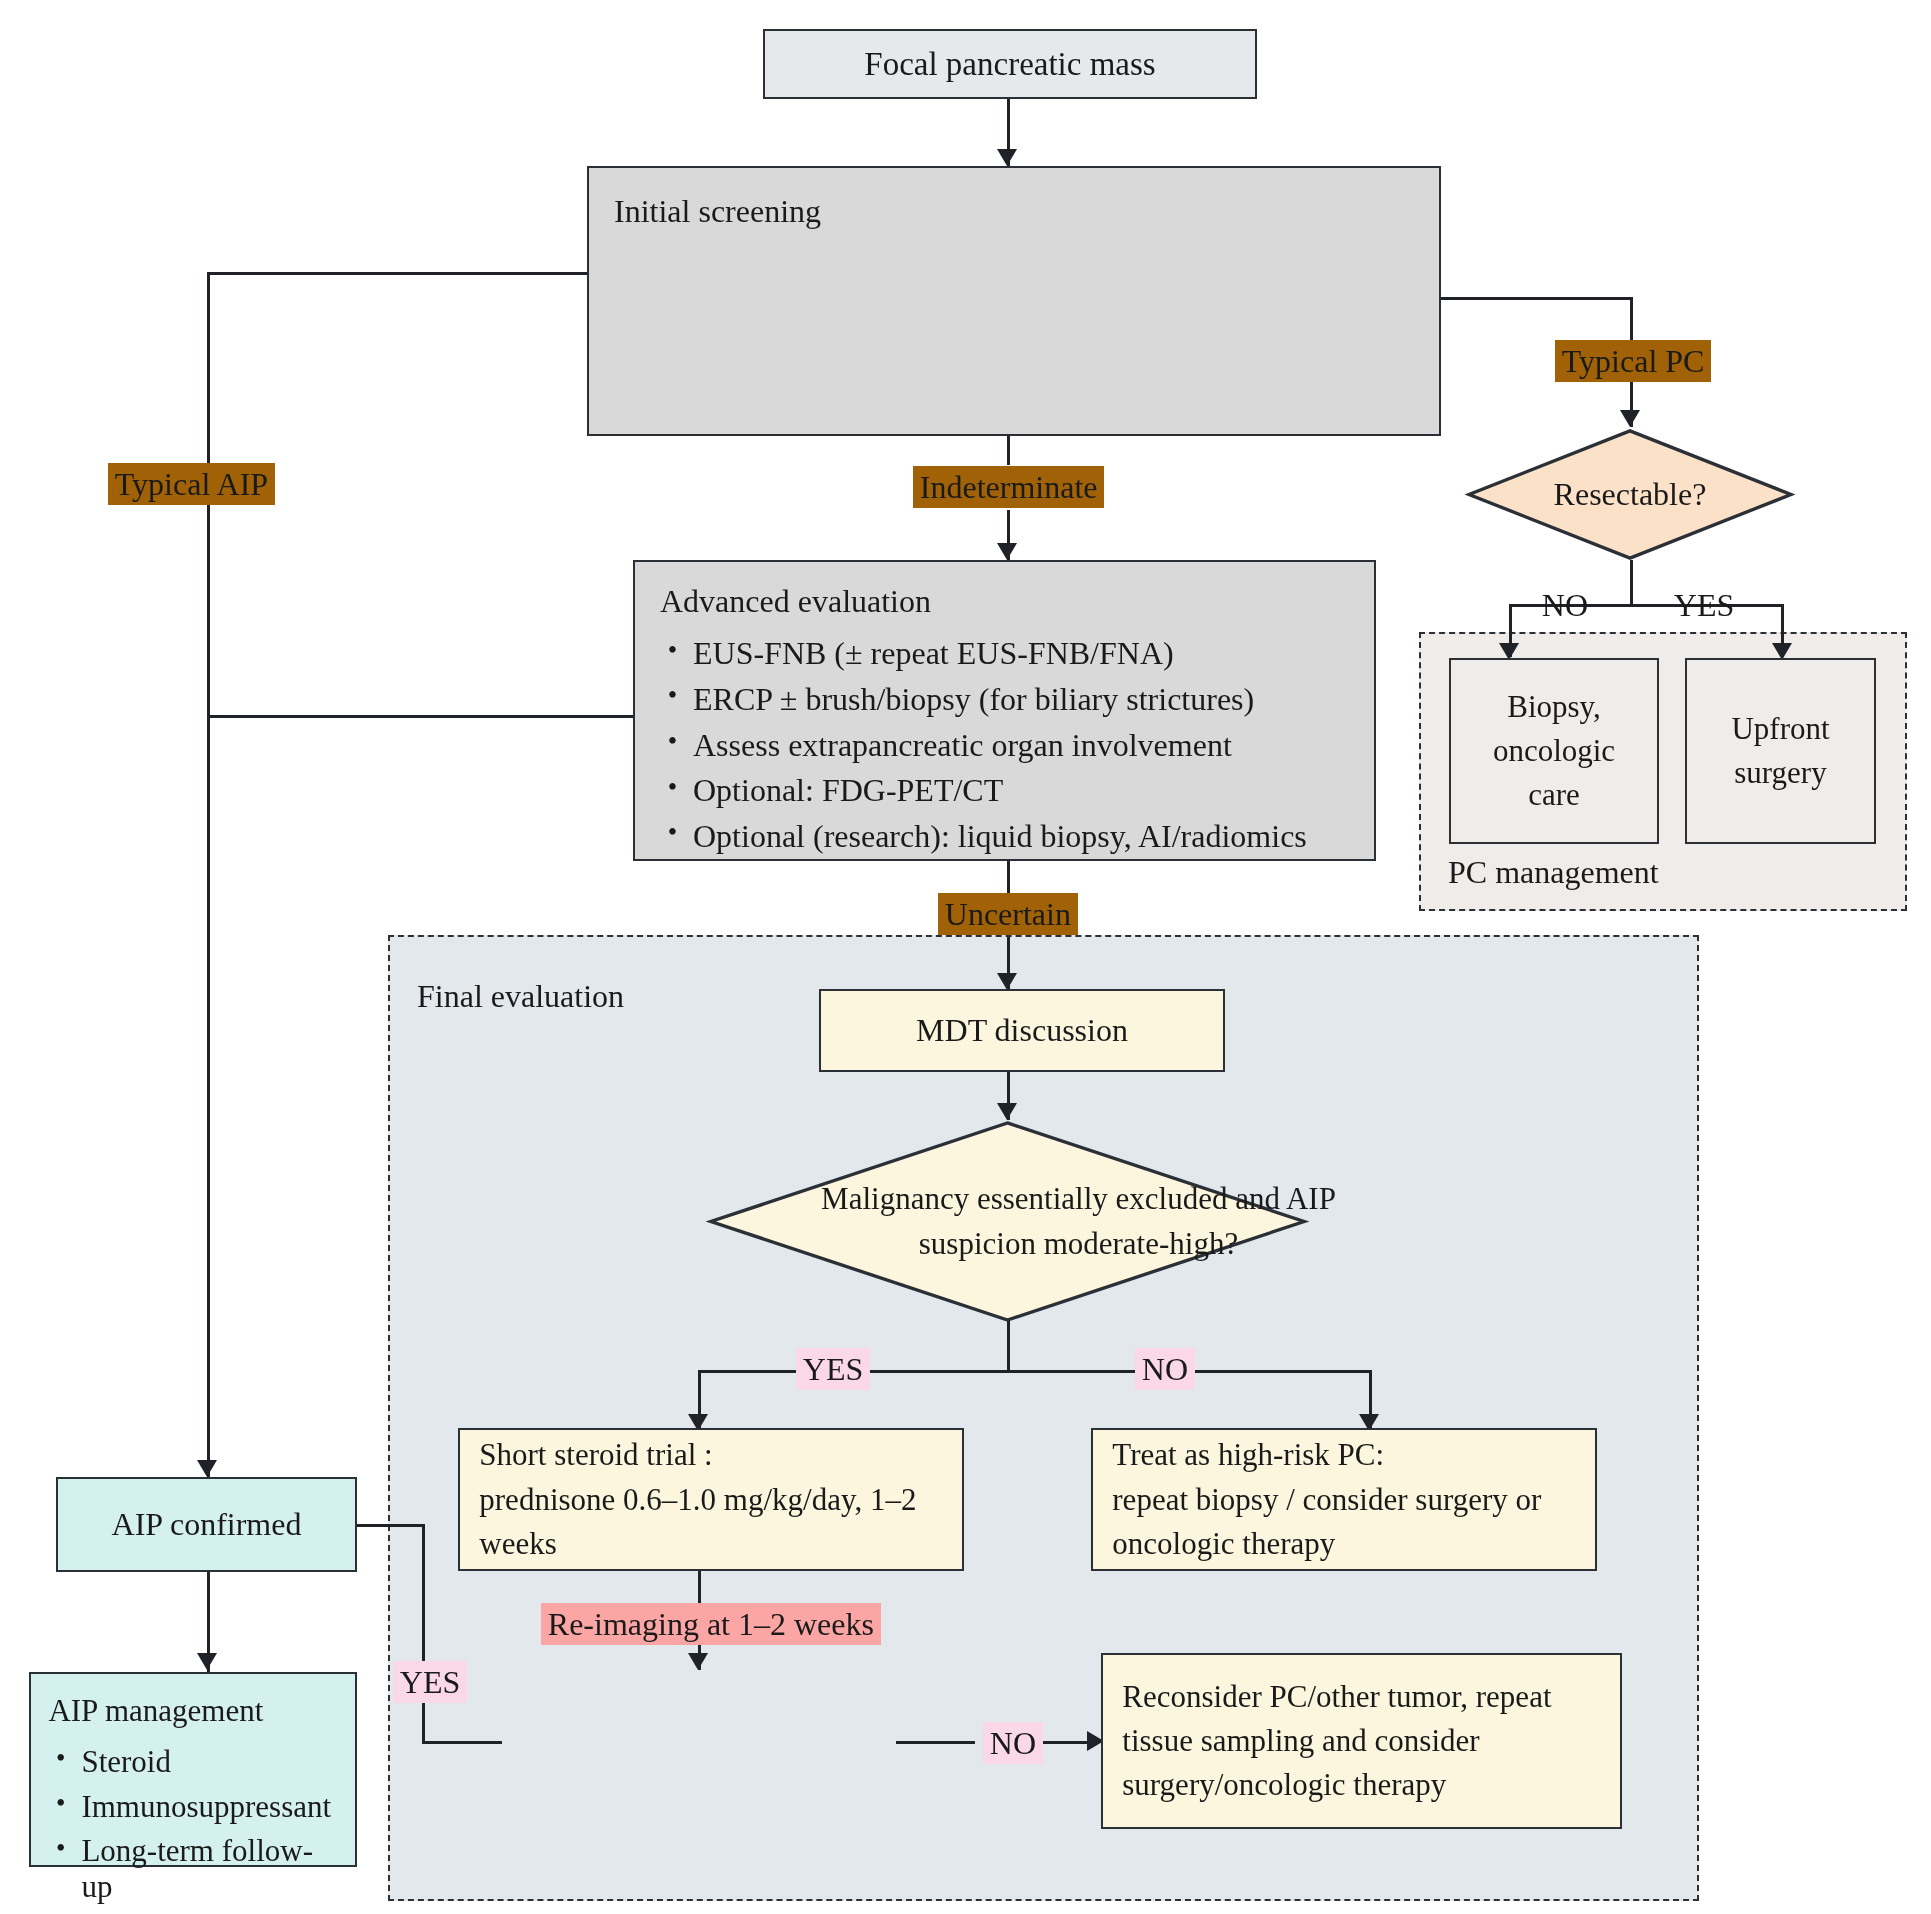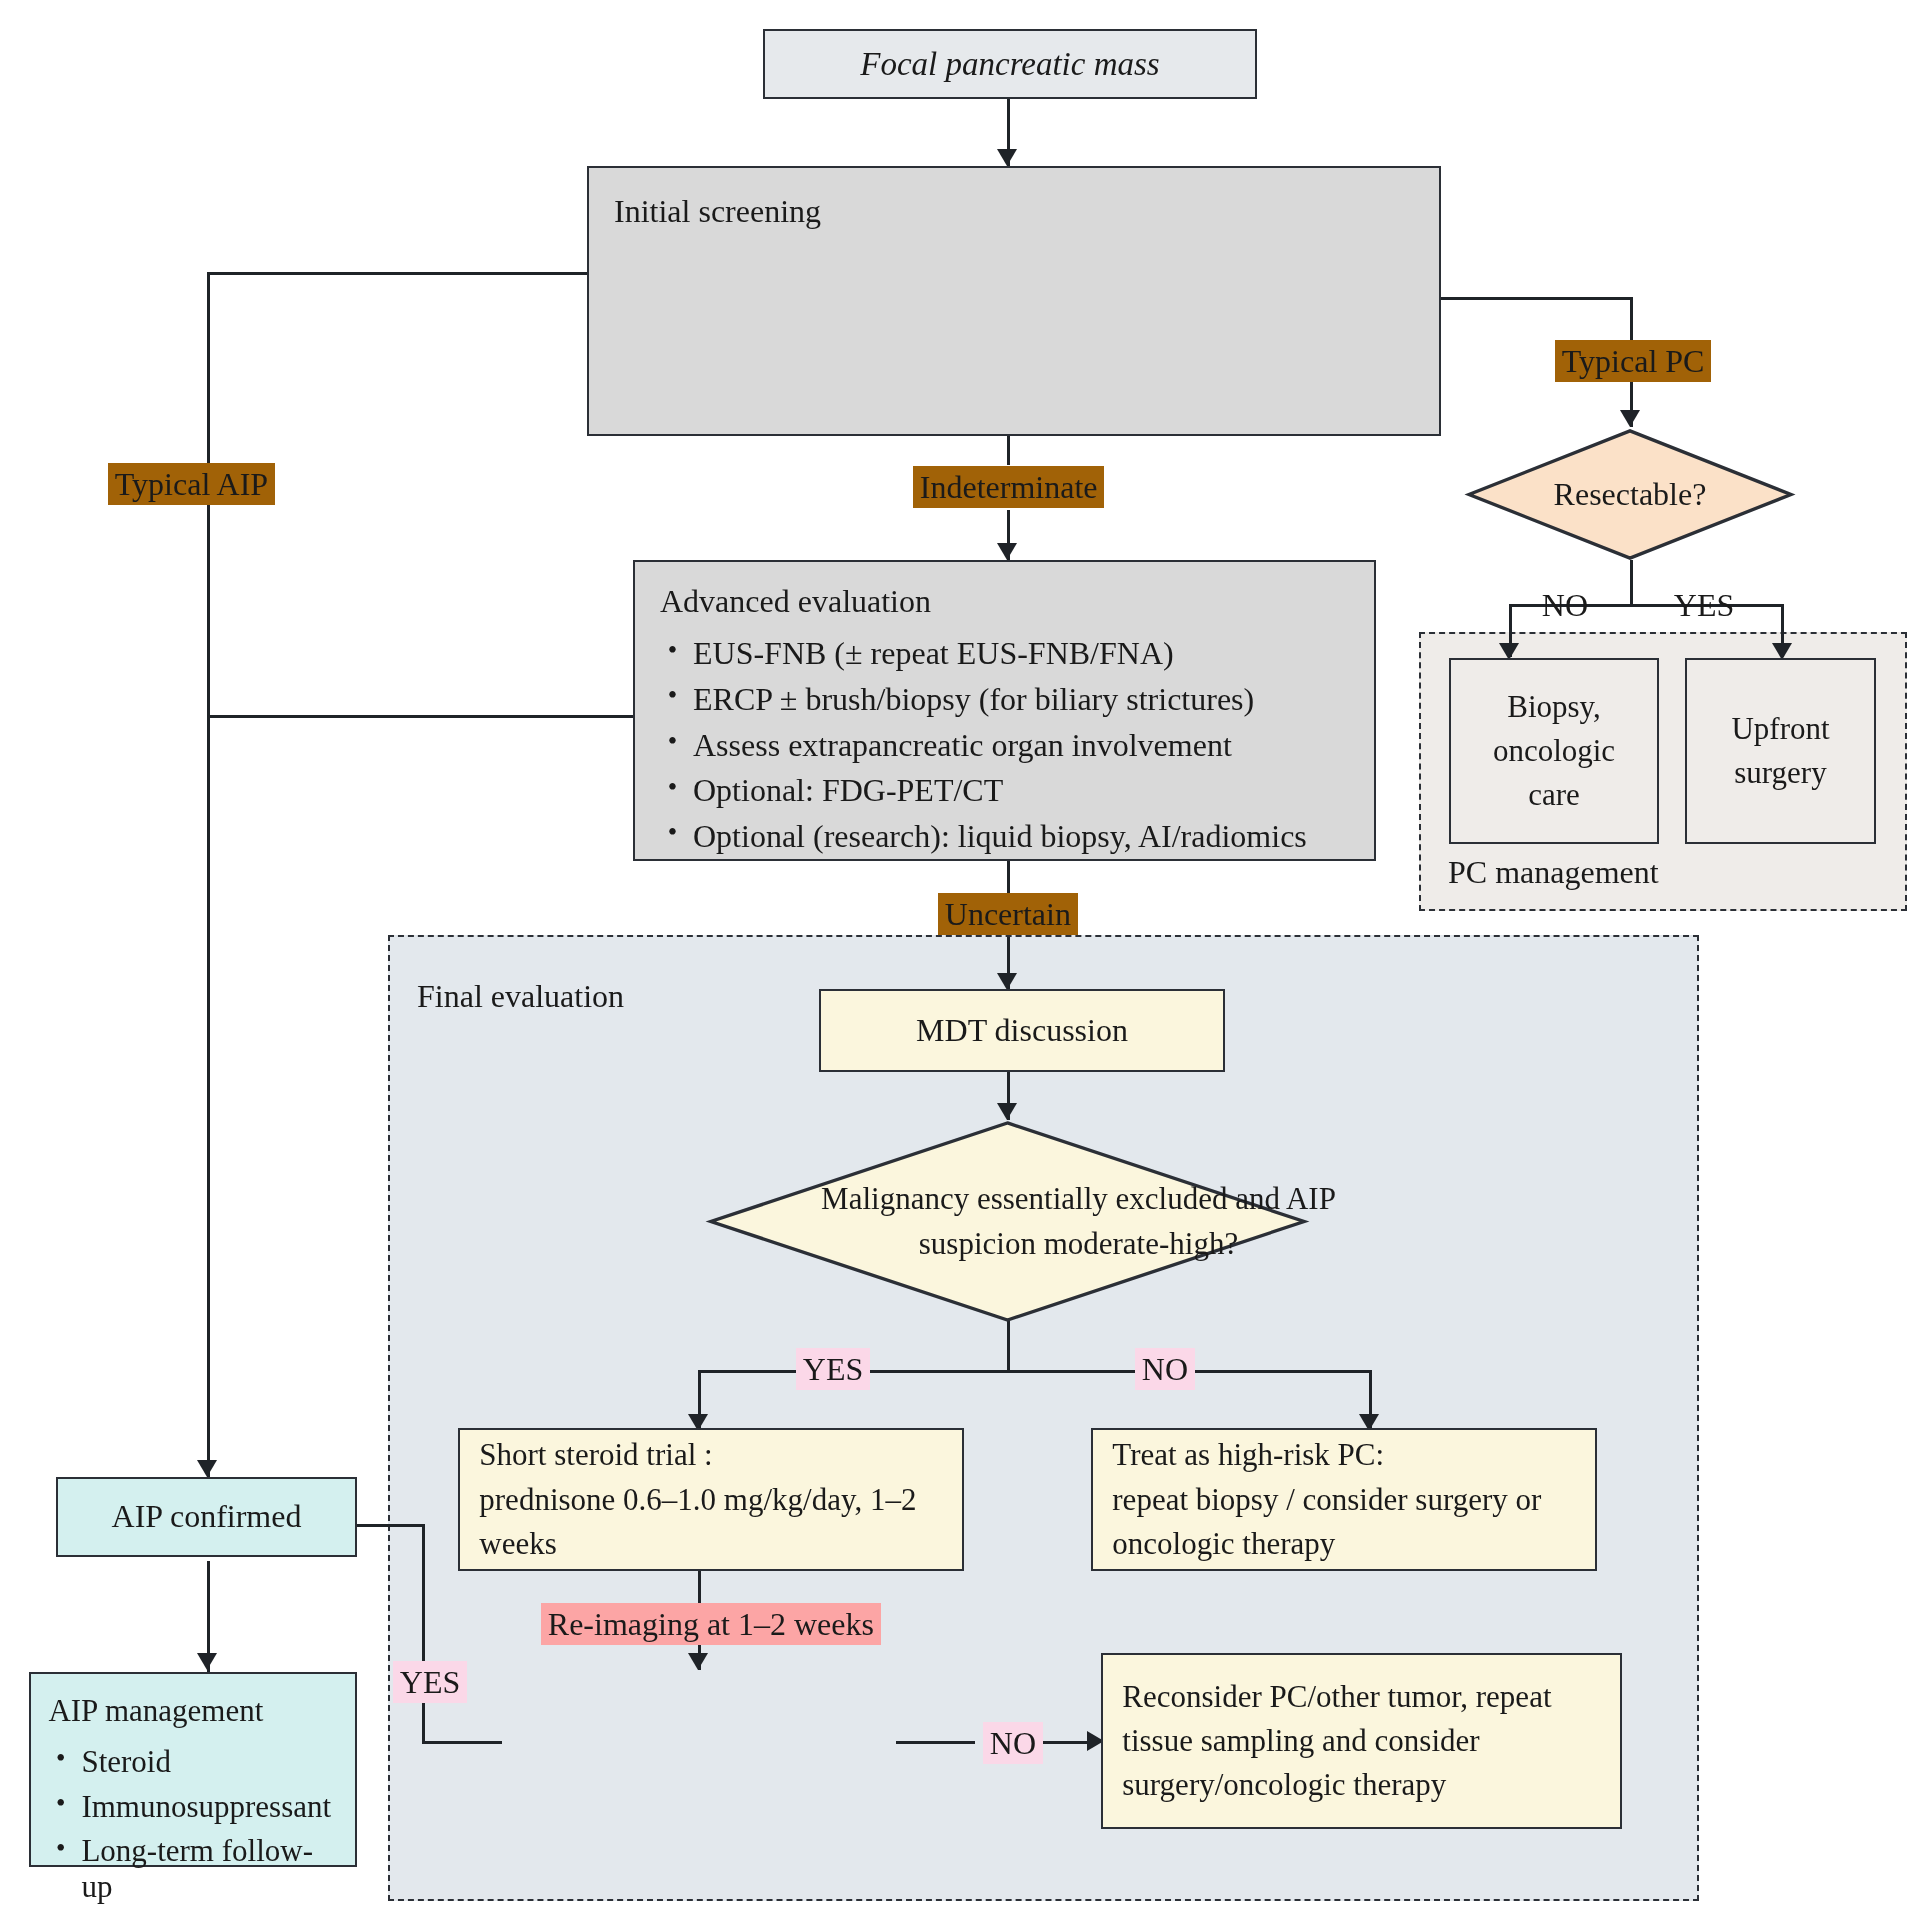--- a/index.html
+++ b/index.html
@@ -112,21 +112,21 @@
   <div class="ln lnh" style="left:338px;top:1524px;width:87px;"></div>
   <div class="arrow left" style="left:324px;top:1514px;"></div>
 
   <div class="ln lnh" style="left:896px;top:1741px;width:79px;"></div>
   <div class="ln lnh" style="left:1043px;top:1741px;width:53px;"></div>
   <div class="arrow right" style="left:1087px;top:1731px;"></div>
 
   <div class="ln lnv" style="left:207px;top:1561px;height:111px;"></div>
   <div class="arrow down" style="left:197px;top:1653px;"></div>
 
-  <div class="node center fill-lightgrey fs34 pad-box" style="left:763px;top:29px;width:494px;height:70px;font-style:italic;">
+  <div class="node center fill-lightgrey fs34 pad-box" style="left:763px;top:29px;width:494px;height:70px;">
     <div class="t">Focal pancreatic mass</div>
   </div>
 
   <div class="node fill-grey fs33" style="left:587px;top:166px;width:854px;height:270px;padding:15.4px 25px;justify-content:flex-start;">
     <div class="t" style="margin:5.8px 0 3.9px 0;">Initial screening</div>
   </div>
 
   <div class="node fill-grey fs33" style="left:633px;top:560px;width:743px;height:301px;padding:13.5px 25px;justify-content:flex-start;">
     <div class="t" style="margin:3.9px 0 1.9px 0;">Advanced evaluation</div>
     <ul class="bl">
@@ -176,21 +176,21 @@
     <div class="t">repeat biopsy / consider surgery or oncologic therapy</div>
   </div>
 
 
   <div class="node fill-cream fs32" style="left:1101px;top:1653px;width:521px;height:176px;padding:11.6px 19.3px;justify-content:center;">
     <div class="t">Reconsider PC/other tumor, repeat</div>
     <div class="t">tissue sampling and consider</div>
     <div class="t">surgery/oncologic therapy</div>
   </div>
 
-  <div class="node center fill-cyan fs33" style="left:56px;top:1477px;width:301px;height:80px;padding:7.7px 13.5px;">
+  <div class="node center fill-cyan fs33" style="left:56px;top:1477px;width:301px;height:95px;padding:7.7px 13.5px;">
     <div class="t">AIP confirmed</div>
   </div>
 
   <div class="node fill-cyan fs32" style="left:29px;top:1672px;width:328px;height:195px;padding:11.6px 17.4px;justify-content:flex-start;">
     <div class="t" style="margin:3.9px 0 1.9px 0;">AIP management</div>
     <ul class="bl">
       <li>Steroid</li>
       <li>Immunosuppressant</li>
       <li>Long-term follow-up</li>
     </ul>

